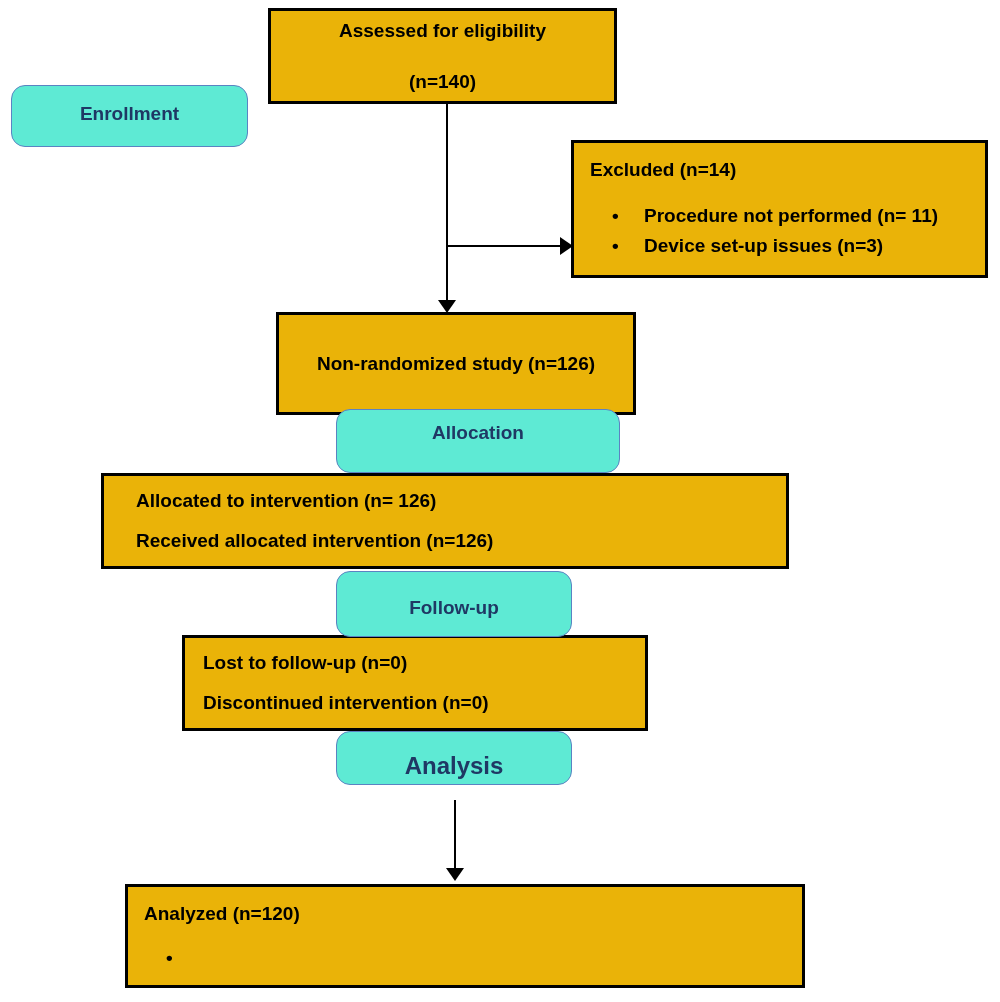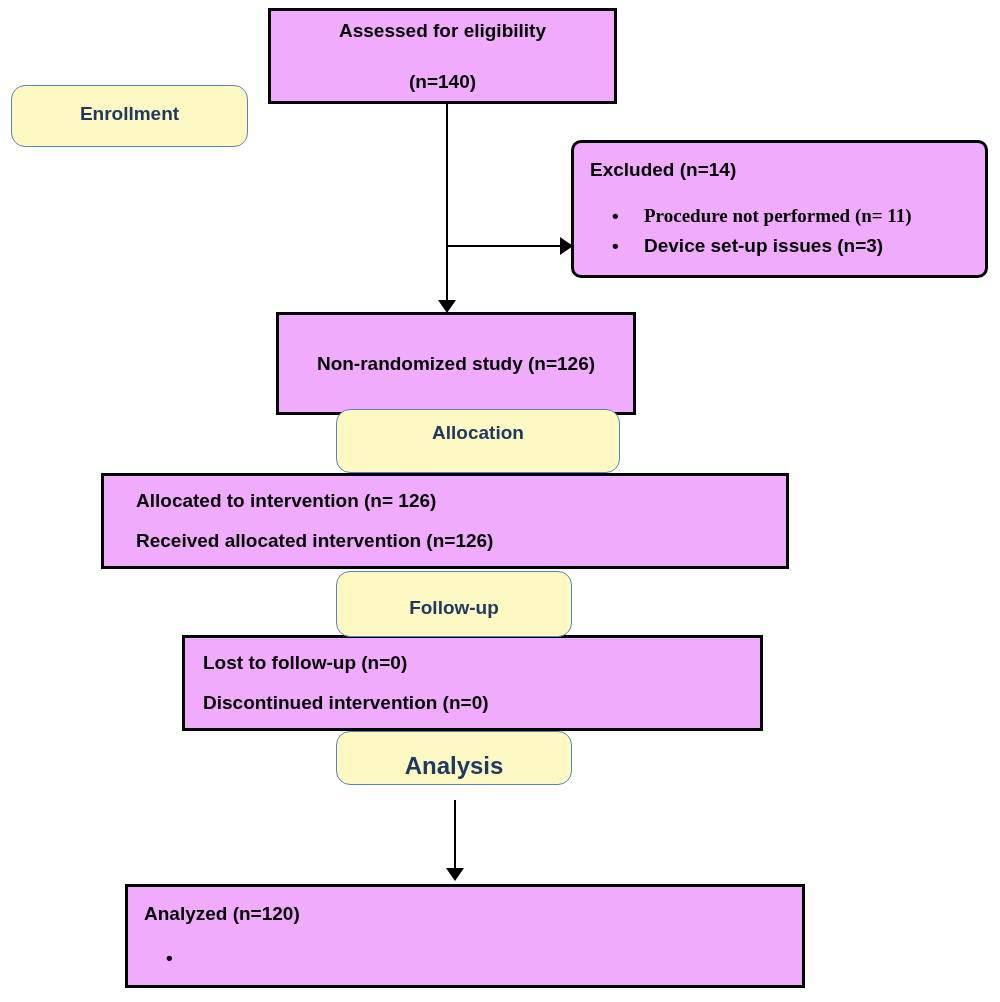--- a/index.html
+++ b/index.html
@@ -15,41 +15,41 @@
     width: 1000px;
     height: 1002px;
     background: #ffffff;
     overflow: hidden;
   }
 
   
   .stage-badge {
     position: absolute;
     box-sizing: border-box;
-    background: #fef9c3;
+    background: #5eead4;
     border: 1.5px solid #5b83c2;
     border-radius: 14px;
     color: #1f3864;
     font-weight: bold;
     display: flex;
     align-items: flex-start;
     justify-content: center;
     z-index: 5;
   }
   .stage-badge .stage-label {
     display: block;
     width: 100%;
     text-align: center;
   }
 
   
   .flow-box {
     position: absolute;
     box-sizing: border-box;
-    background: #f0abfc;
+    background: #eab308;
     border: 3px solid #000000;
     z-index: 2;
     color: #000000;
     gap: 25px;
   }
   .flow-box .box-text {
     display: block;
     font-weight: bold;
     color: #000000;
     white-space: pre;
@@ -119,25 +119,25 @@
     <span class="box-text" style="font-size:19px; line-height:26px;">Assessed for eligibility</span>
     <span class="box-text" style="font-size:19px; line-height:26px;">(n=140)</span>
   </div>
 
   <div class="connector v-line" style="left:446px; top:104px; height:200px;"></div>
   <div class="arrow-down" style="left:438px; top:300px;"></div>
 
   <div class="connector h-line" style="left:446px; top:245px; width:118px;"></div>
   <div class="arrow-right" style="left:560px; top:237px;"></div>
 
-  <div class="flow-box" style="left:571px; top:140px; width:417px; height:138px; padding:14px 12px 0 16px;border-radius:10px;">
+  <div class="flow-box" style="left:571px; top:140px; width:417px; height:138px; padding:14px 12px 0 16px;">
     <span class="box-text" style="font-size:19px; line-height:26px;">Excluded (n=14)</span>
     <div class="bullet-row" style="margin-top:20px; padding-left:22px;">
       <span class="bullet-dot" style="font-size:19px; line-height:26px;">•</span>
-      <span class="bullet-text" style="font-size:19px; line-height:26px; margin-left:14px;font-family:Liberation Serif, serif;">Procedure not performed (n= 11)</span>
+      <span class="bullet-text" style="font-size:19px; line-height:26px; margin-left:14px;">Procedure not performed (n= 11)</span>
     </div>
     <div class="bullet-row" style="margin-top:4px; padding-left:22px;">
       <span class="bullet-dot" style="font-size:19px; line-height:26px;">•</span>
       <span class="bullet-text" style="font-size:19px; line-height:26px; margin-left:14px;">Device set-up issues (n=3)</span>
     </div>
   </div>
 
   <div class="flow-box box-centered" style="left:276px; top:312px; width:360px; height:103px;">
     <span class="box-text" style="font-size:19px; line-height:26px;">Non-randomized study (n=126)</span>
   </div>
@@ -148,21 +148,21 @@
 
   <div class="flow-box" style="left:101px; top:473px; width:688px; height:96px; padding:12px 12px 0 32px;">
     <span class="box-text" style="font-size:19px; line-height:26px;">Allocated to intervention (n= 126)</span>
     <span class="box-text" style="font-size:19px; line-height:26px; margin-top:14px;">Received allocated intervention (n=126)</span>
   </div>
 
   <div class="stage-badge" style="left:336px; top:571px; width:236px; height:66px; font-size:19px; padding-top:25px;">
     <span class="stage-label">Follow-up</span>
   </div>
 
-  <div class="flow-box" style="left:182px; top:635px; width:581px; height:96px; padding:12px 12px 0 18px;">
+  <div class="flow-box" style="left:182px; top:635px; width:466px; height:96px; padding:12px 12px 0 18px;">
     <span class="box-text" style="font-size:19px; line-height:26px;">Lost to follow-up (n=0)</span>
     <span class="box-text" style="font-size:19px; line-height:26px; margin-top:14px;">Discontinued intervention (n=0)</span>
   </div>
 
   <div class="stage-badge" style="left:336px; top:731px; width:236px; height:54px; font-size:24px; padding-top:15px;align-items:center;">
     <span class="stage-label">Analysis</span>
   </div>
 
   <div class="connector v-line" style="left:454px; top:800px; height:72px;"></div>
   <div class="arrow-down" style="left:446px; top:868px;"></div>

